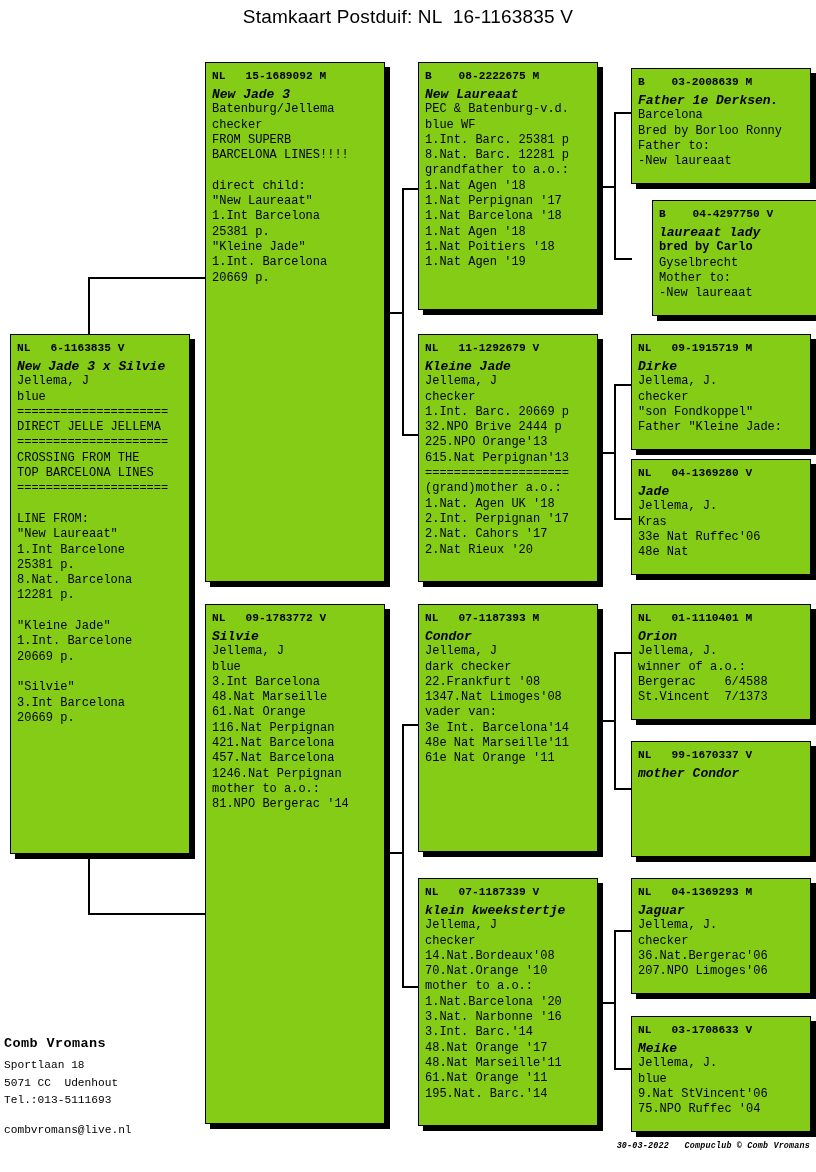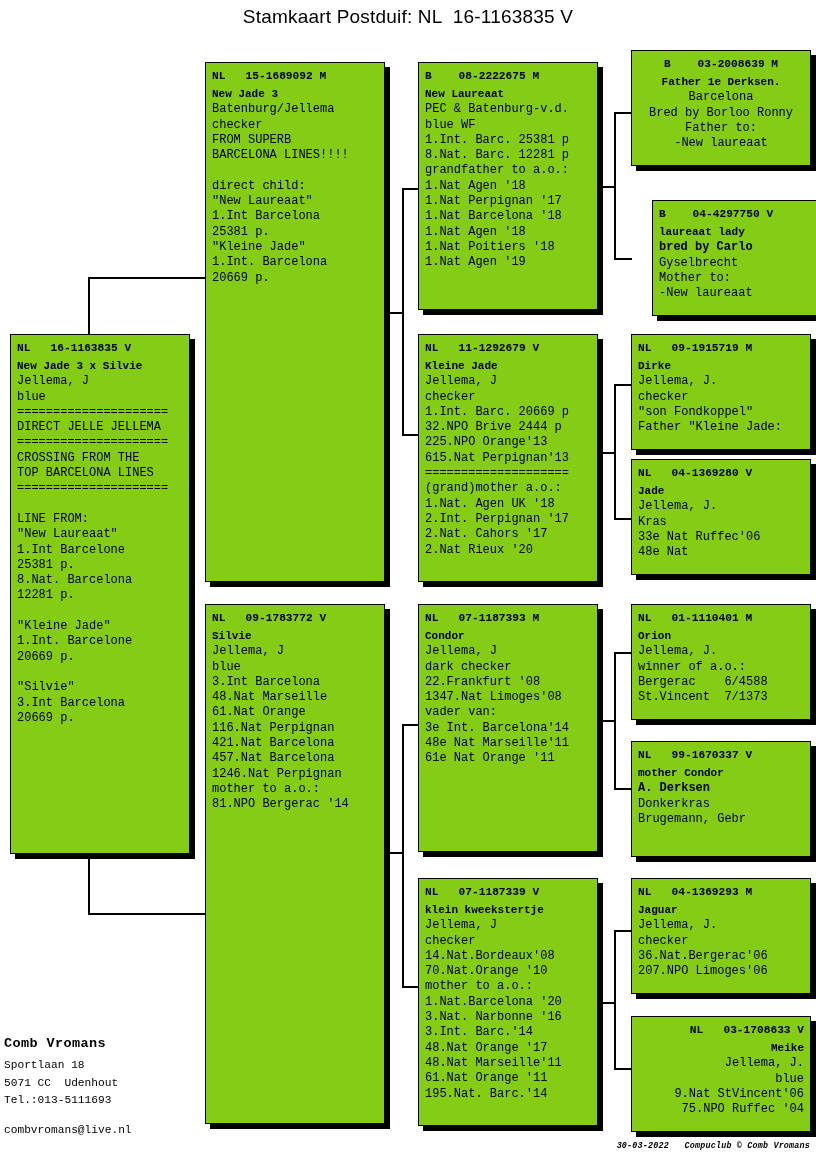--- a/index.html
+++ b/index.html
@@ -26,22 +26,22 @@
     padding:6px 6px 4px 6px;
     overflow:hidden;
   }
   .ring {
     font-size:11.2px; line-height:15px;
     font-weight:bold; letter-spacing:0px;
     white-space:pre;
     margin-bottom:3px;
   }
   .pname {
-    font-size:11px; line-height:15.3px;
-    font-weight:bold;
+    font-size:13px; line-height:15.3px;
+    font-style:italic; font-weight:bold;
     white-space:pre;
   }
   .lines {
     font-size:12px; line-height:15.3px;
     white-space:pre;
   }
   .lines .b { font-weight:bold; }
   .conn { position:absolute; background:#000; }
   .h { height:1.6px; }
   .v { width:1.6px; }
@@ -99,21 +99,21 @@
 <div class="conn v" style="left:614px; top:652px; height:138px;"></div>
 <div class="conn h" style="left:614px; top:652px; width:18px;"></div>
 <div class="conn h" style="left:614px; top:788px; width:18px;"></div>
 
 <div class="conn h" style="left:592px; top:1002px; width:24px;"></div>
 <div class="conn v" style="left:614px; top:930px; height:140px;"></div>
 <div class="conn h" style="left:614px; top:930px; width:18px;"></div>
 <div class="conn h" style="left:614px; top:1068px; width:18px;"></div>
 
 <div class="pbox" style="left:10px; top:334px; width:180px; height:520px;">
-  <div class="ring">NL   16-1163835 V</div>
+  <div class="ring">NL   6-1163835 V</div>
   <div class="pname">New Jade 3 x Silvie</div>
   <div class="lines">Jellema, J
 blue
 =====================
 DIRECT JELLE JELLEMA
 =====================
 CROSSING FROM THE
 TOP BARCELONA LINES
 =====================
 
@@ -222,21 +222,21 @@
 mother to a.o.:
 1.Nat.Barcelona '20
 3.Nat. Narbonne '16
 3.Int. Barc.'14
 48.Nat Orange '17
 48.Nat Marseille'11
 61.Nat Orange '11
 195.Nat. Barc.'14</div>
 </div>
 
-<div class="pbox" style="left:631px; top:50px; width:180px; height:116px;text-align:center;">
+<div class="pbox" style="left:631px; top:68px; width:180px; height:116px;">
   <div class="ring">B    03-2008639 M</div>
   <div class="pname">Father 1e Derksen.</div>
   <div class="lines">Barcelona
 Bred by Borloo Ronny
 Father to:
 -New laureaat</div>
 </div>
 
 <div class="pbox" style="left:631px; top:200px; width:180px; height:116px;margin-left:21px;">
   <div class="ring">B    04-4297750 V</div>
@@ -270,35 +270,32 @@
   <div class="pname">Orion</div>
   <div class="lines">Jellema, J.
 winner of a.o.:
 Bergerac    6/4588
 St.Vincent  7/1373</div>
 </div>
 
 <div class="pbox" style="left:631px; top:741px; width:180px; height:116px;">
   <div class="ring">NL   99-1670337 V</div>
   <div class="pname">mother Condor</div>
-  <div class="lines"><span class="b">A. Derksen</span>
-Donkerkras
-Brugemann, Gebr</div>
 </div>
 
 <div class="pbox" style="left:631px; top:878px; width:180px; height:116px;">
   <div class="ring">NL   04-1369293 M</div>
   <div class="pname">Jaguar</div>
   <div class="lines">Jellema, J.
 checker
 36.Nat.Bergerac'06
 207.NPO Limoges'06</div>
 </div>
 
-<div class="pbox" style="left:631px; top:1016px; width:180px; height:116px;text-align:right;">
+<div class="pbox" style="left:631px; top:1016px; width:180px; height:116px;">
   <div class="ring">NL   03-1708633 V</div>
   <div class="pname">Meike</div>
   <div class="lines">Jellema, J.
 blue
 9.Nat StVincent'06
 75.NPO Ruffec '04</div>
 </div>
 
 <div id="footer-name">Comb Vromans</div>
 <div id="footer-addr">Sportlaan 18

